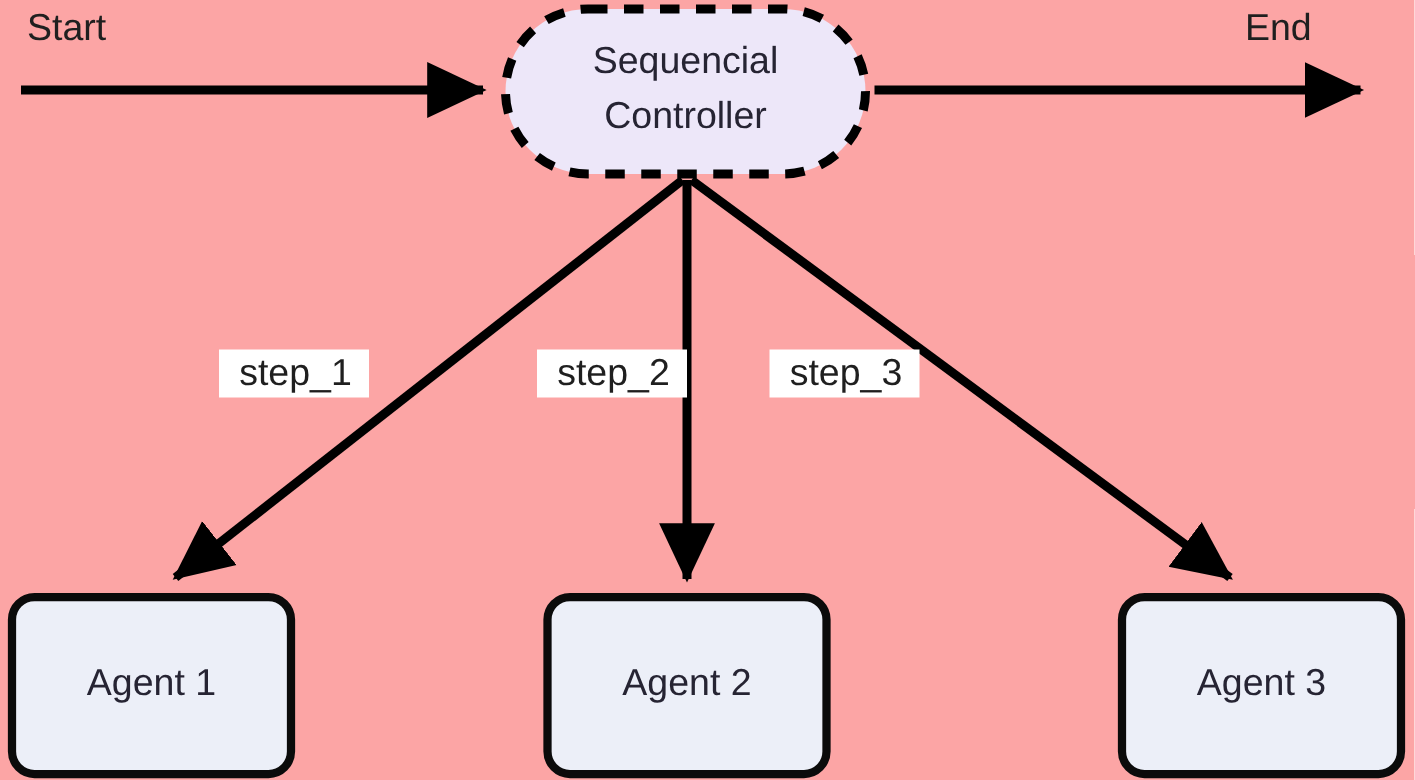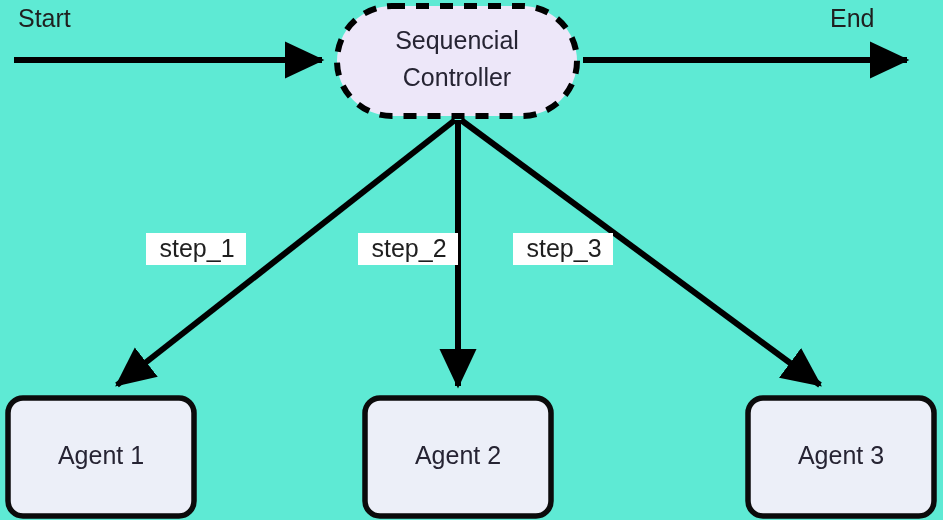--- a/index.html
+++ b/index.html
@@ -7,21 +7,21 @@
     padding: 0;
     background: #ffffff;
   }
   body {
     font-family: "Liberation Sans", "DejaVu Sans", sans-serif;
   }
   #diagram-root {
     position: relative;
     width: 943px;
     height: 520px;
-    background: #5eead4;
+    background: #fca5a5;
     overflow: hidden;
   }
   #flow-svg {
     position: absolute;
     top: 0;
     left: 0;
     width: 943px;
     height: 520px;
   }
   .node-text {

